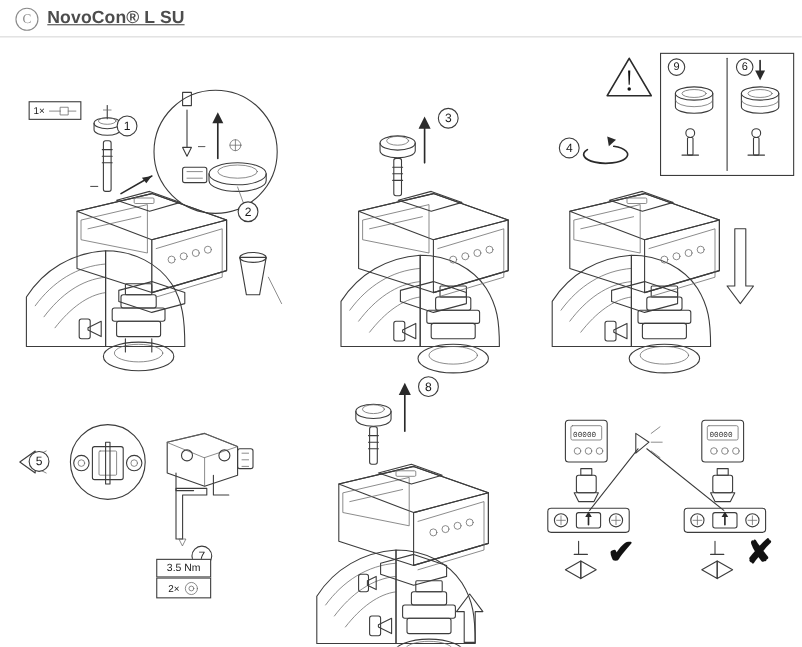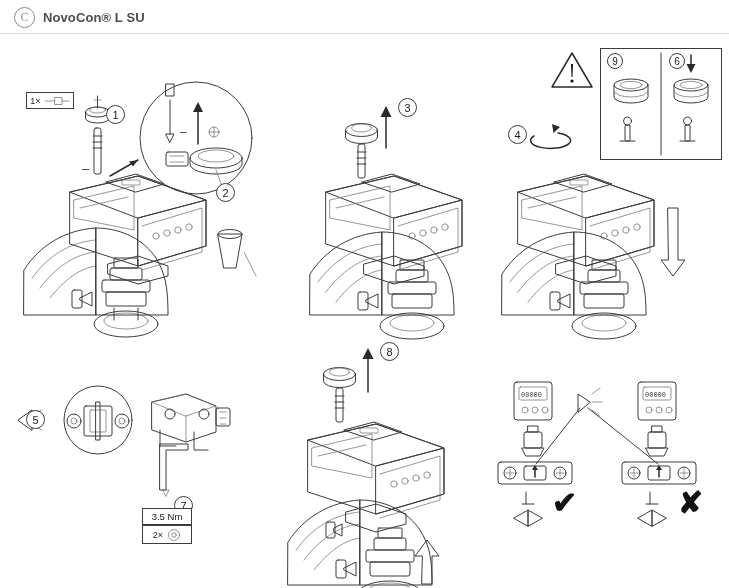--- a/index.html
+++ b/index.html
@@ -17,21 +17,21 @@
   .header{
     position:absolute;left:0;top:0;width:729px;height:34px;
     display:flex;align-items:center;gap:8px;padding-left:14px;
     box-sizing:border-box;
   }
   .hdr-logo{
     width:19px;height:19px;border:1.4px solid #8a8a8a;border-radius:50%;
     display:flex;align-items:center;justify-content:center;
     font-size:12px;color:#8a8a8a;font-family:"Liberation Serif",serif;
   }
-  .hdr-title{font-size:13px;font-weight:bold;color:#4d4d4d;letter-spacing:.1px;}
+  .hdr-title{font-size:16px;font-weight:bold;color:#4d4d4d;letter-spacing:.1px;text-decoration:underline;}
   .hdr-rule{position:absolute;left:0;top:33px;width:729px;height:1px;background:#d8d8d8;}
 
   
   .panel{position:absolute;}
   svg{display:block;overflow:visible;}
   .ln{fill:none;stroke:#3c3c3c;stroke-width:1;stroke-linecap:round;stroke-linejoin:round;}
   .ln-t{fill:none;stroke:#6a6a6a;stroke-width:.7;stroke-linecap:round;stroke-linejoin:round;}
   .ln-b{fill:none;stroke:#2a2a2a;stroke-width:1.5;stroke-linecap:round;stroke-linejoin:round;}
 
   .num{

